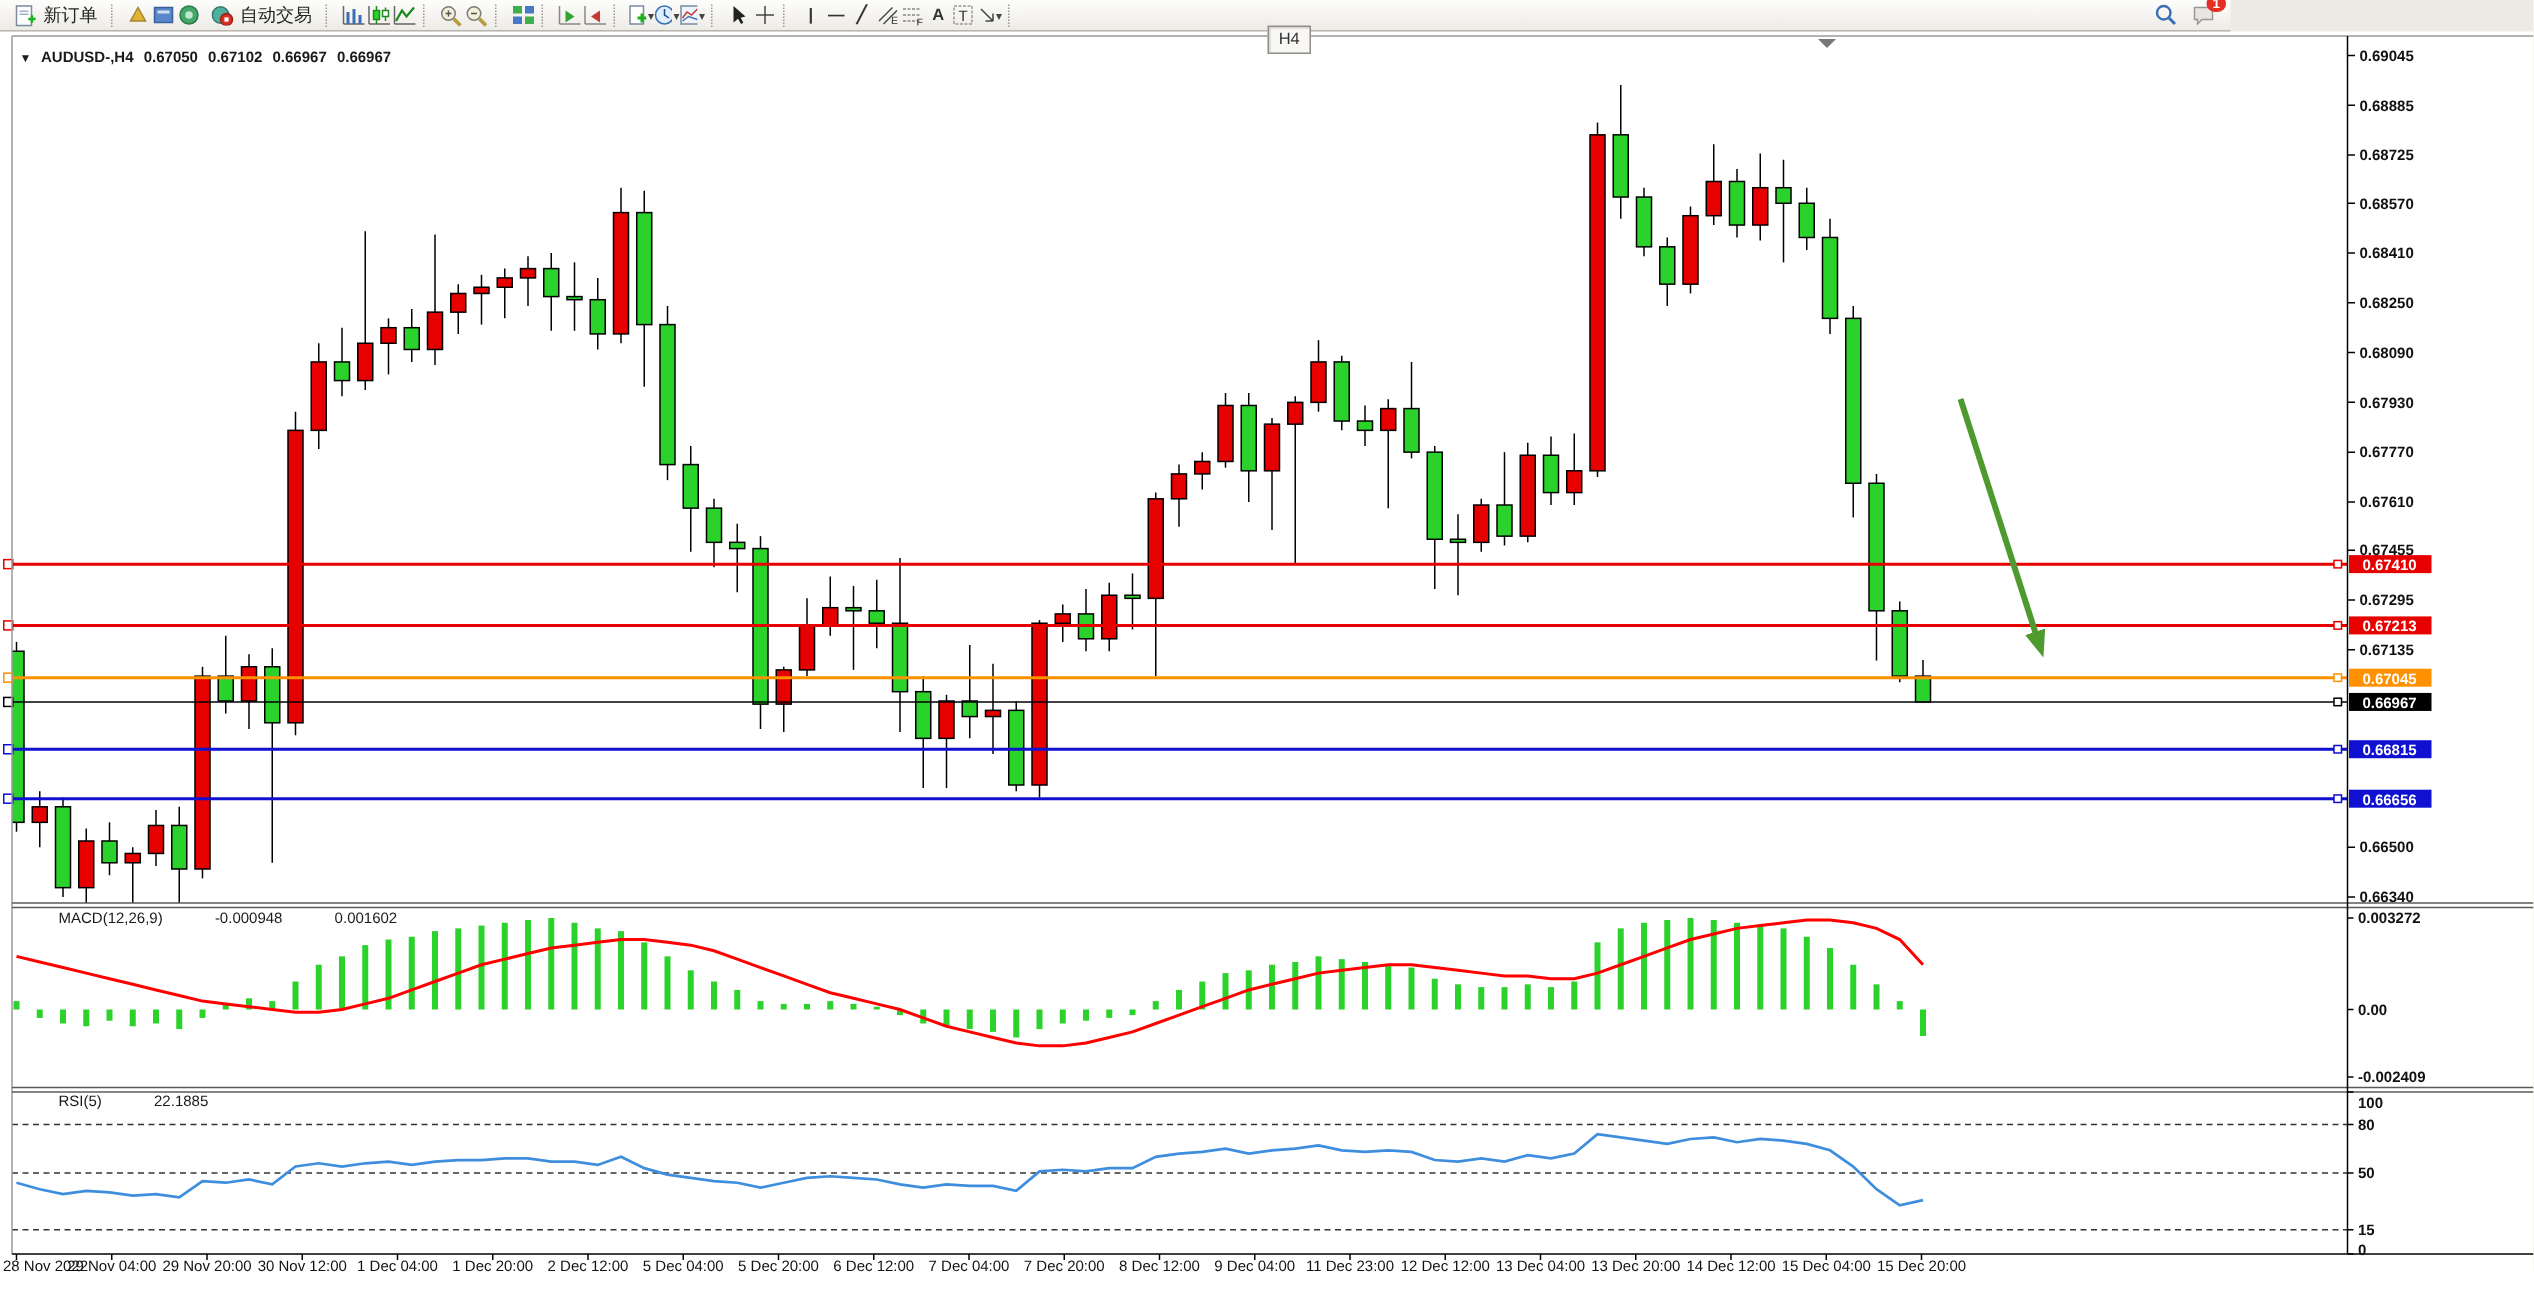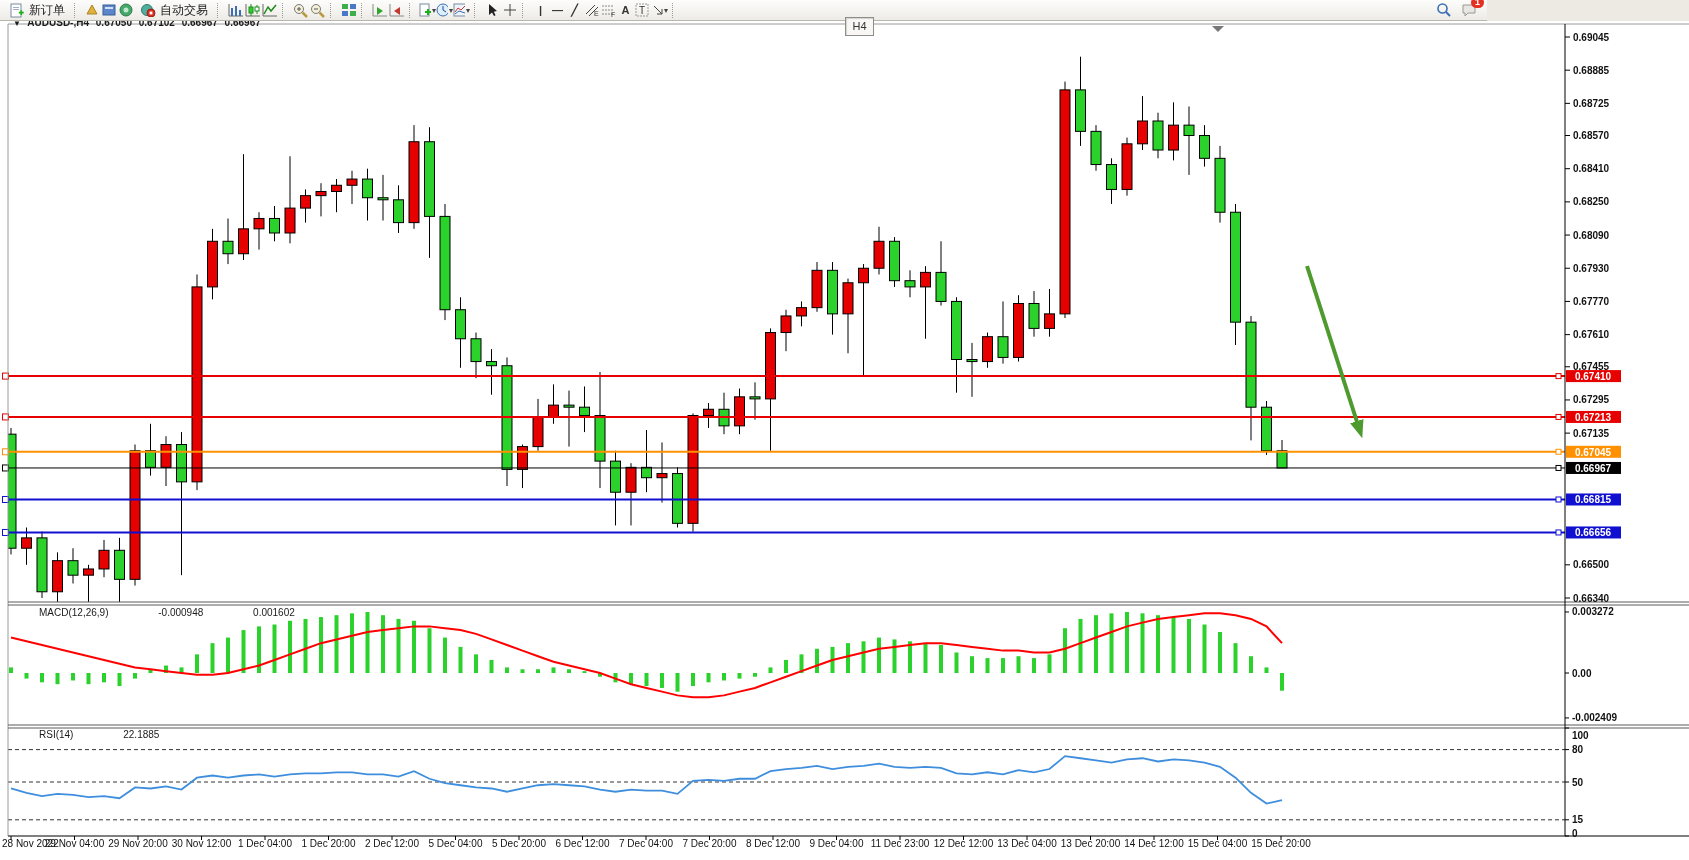--- a/index.html
+++ b/index.html
@@ -18,24 +18,24 @@
   .glyph{font-size:11px;color:#333;font-weight:700;line-height:16px;}
   .dd{font-size:8px;color:#444;margin-left:1px;}
   .tf-group{display:flex;margin-left:6px;text-align:right;}
   .tf{font-size:11px;color:#333;padding:1px 6px;height:15px;line-height:15px;border:1px solid transparent;}
   .tf.active{background:#f8f7f5;border:1px solid #8f8d88;box-shadow:inset 1px 1px 1px rgba(0,0,0,.15);margin-top:32px;}
   .right-tools{margin-left:auto;display:flex;align-items:center;gap:8px;margin-right:10px;}
   .noti{position:relative;}
   .badge{position:absolute;top:-5px;right:-7px;background:#e33022;color:#fff;font-size:9px;
     border-radius:7px;padding:0 4px;line-height:11px;font-weight:700;}
   
-  .ohlc-title{position:absolute;left:13px;top:17px;z-index:4;font-size:10px;font-weight:700;color:#1a1a1a;}
+  .ohlc-title{position:absolute;left:13px;top:33px;z-index:4;font-size:10px;font-weight:700;color:#1a1a1a;}
   .ohlc-title span{margin-right:4px;}
   .panel-label{position:absolute;z-index:4;font-size:10px;color:#1a1a1a;}
-  .panel-label span{margin-right:19px;padding-left:28px;}
+  .panel-label span{margin-right:4px;padding-left:28px;}
   #macd-label{left:11px;top:607px;}
   #rsi-label{left:11px;top:729px;}
   svg#chart-canvas{position:absolute;left:0;top:0;z-index:1;}
   svg text{font-family:"Liberation Sans",sans-serif;}
   .axt{font-size:10px;font-weight:700;fill:#111;}
   .axw{font-size:10px;font-weight:700;fill:#fff;}
   .tmt{font-size:10px;fill:#111;}
 </style>
 </head>
 <body>
@@ -247,21 +247,21 @@
     <span>0.67102</span>
     <span>0.66967</span>
     <span>0.66967</span>
   </div>
   <div class="panel-label" id="macd-label">
     <span>MACD(12,26,9)</span>
     <span>-0.000948</span>
     <span>0.001602</span>
   </div>
   <div class="panel-label" id="rsi-label">
-    <span>RSI(14)</span>
+    <span>RSI(5)</span>
     <span>22.1885</span>
   </div>
 
   <svg id="chart-canvas" width="1689" height="860">
       <rect x="0" y="21" width="1689" height="839" fill="#ffffff"></rect>
       <defs>
         <clipPath id="clip-main">
           <rect x="8" y="25" width="1557" height="577"></rect>
         </clipPath>
         <clipPath id="clip-macd">

